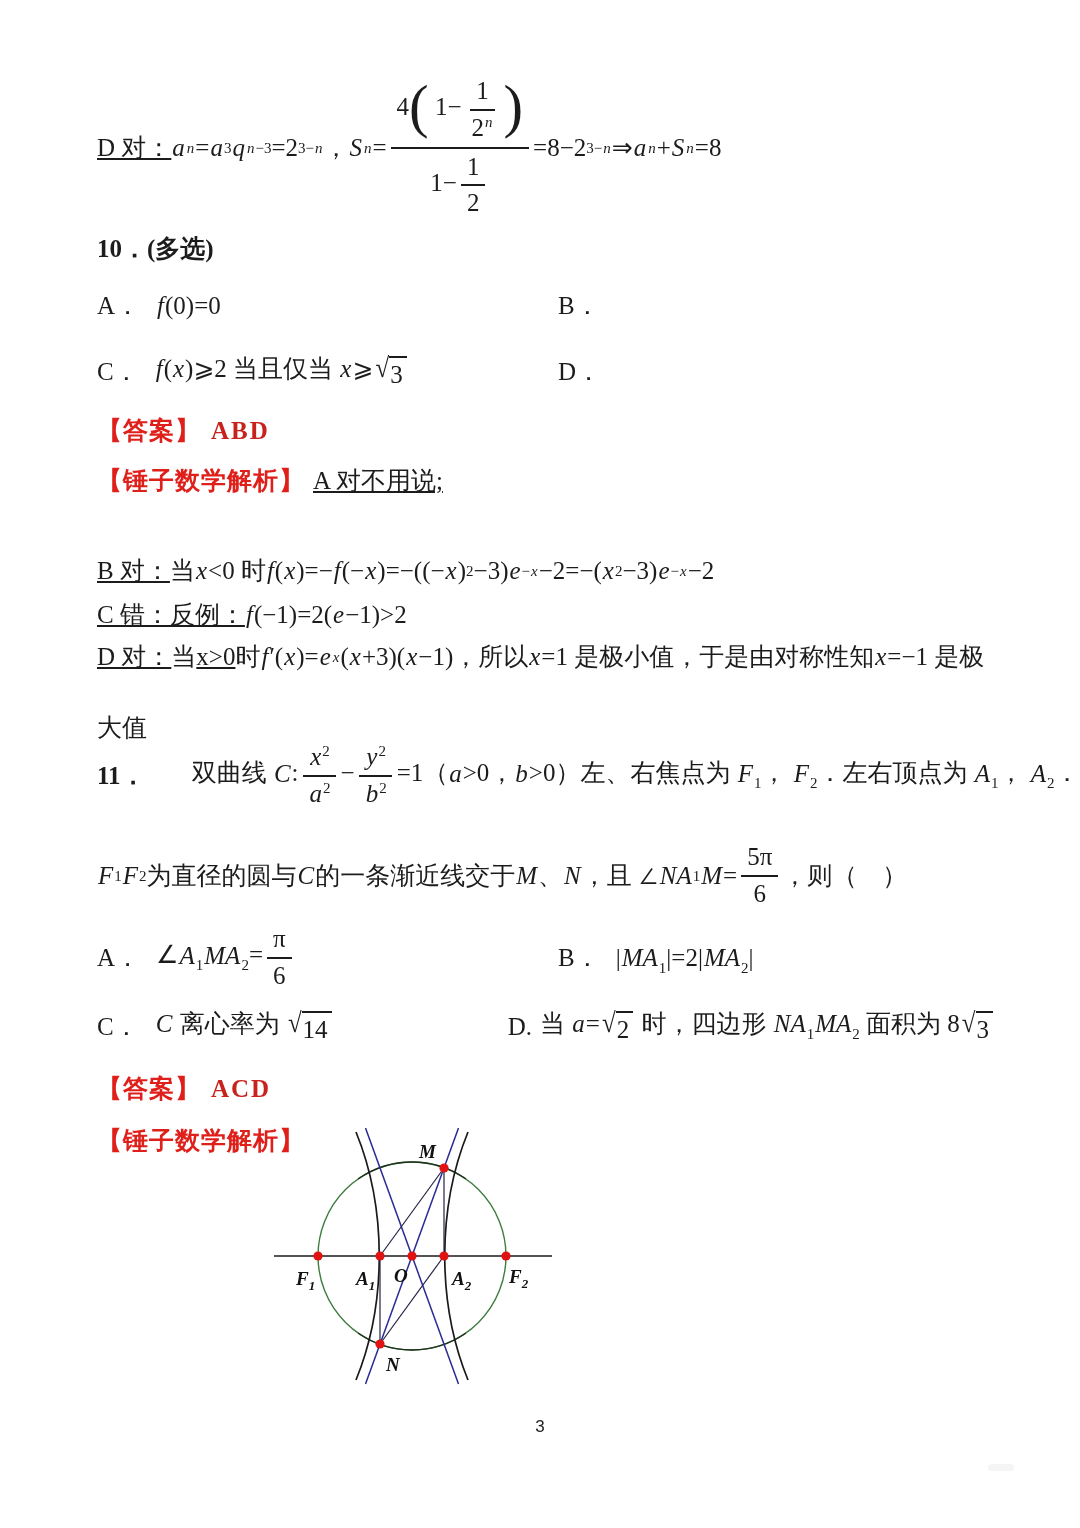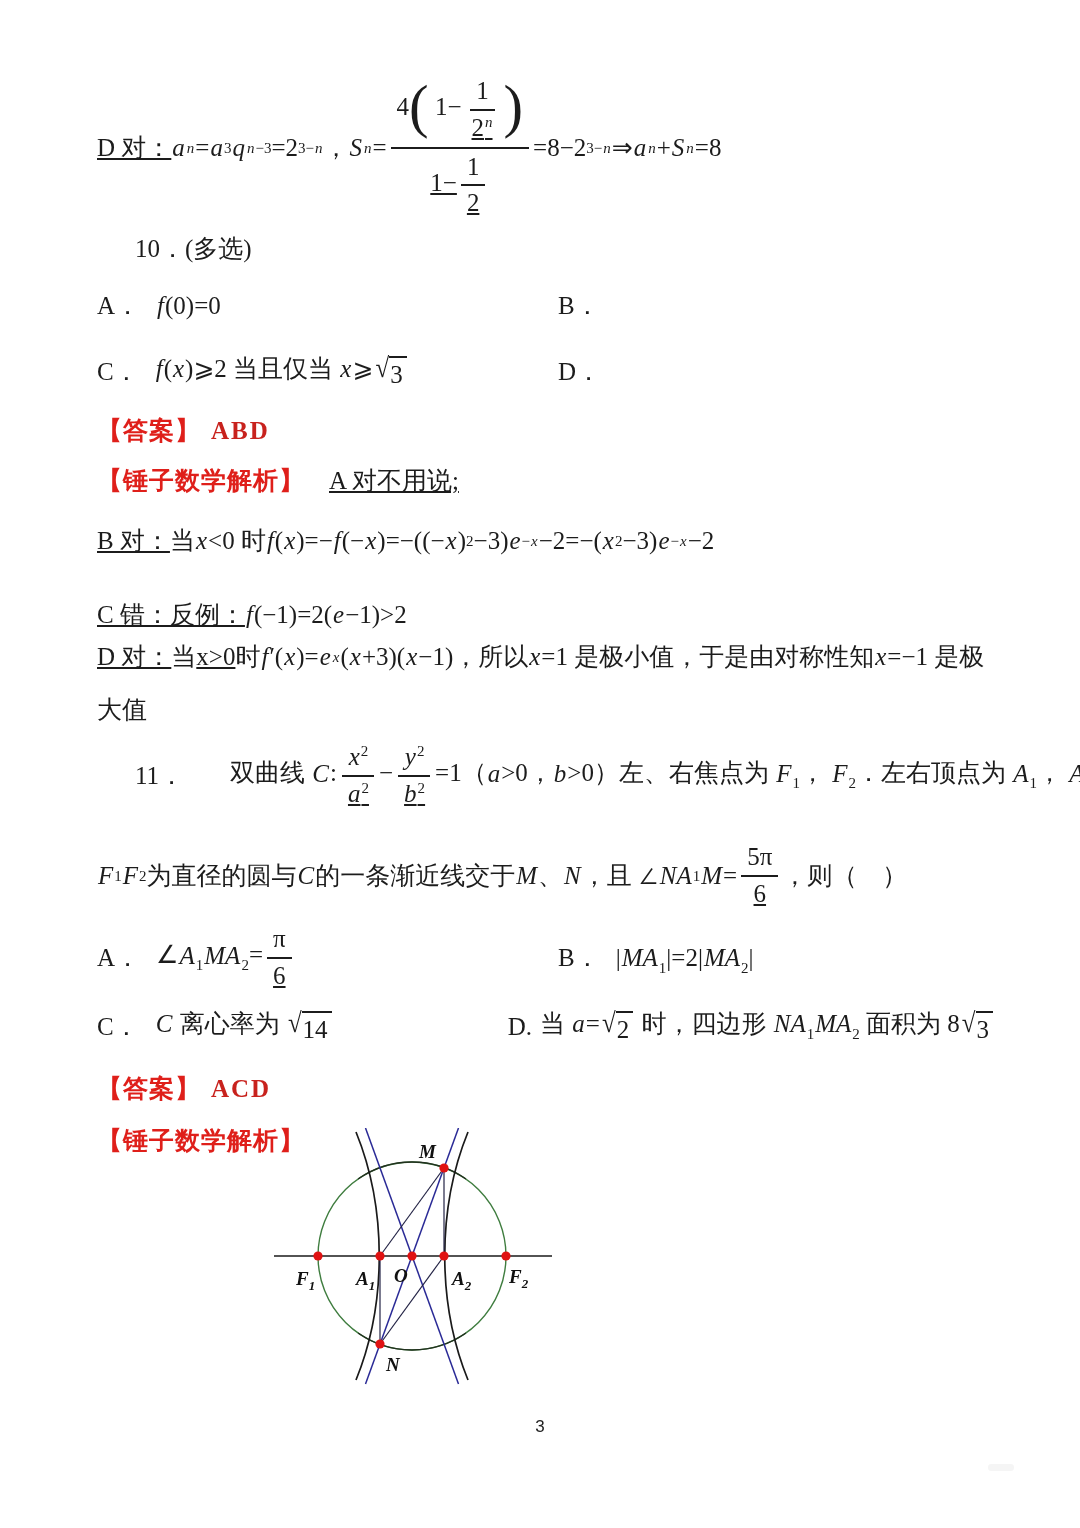--- a/index.html
+++ b/index.html
@@ -24,21 +24,21 @@
     position:absolute;
     left:97px;
     display:flex;
     align-items:center;
     white-space:nowrap;
   }
   .two{width:898px;}
   .col-a{width:461px;display:flex;align-items:center;white-space:nowrap;}
   .col-b{flex:1;display:flex;align-items:center;white-space:nowrap;}
   .optlab{margin-right:16px;}
-  .qnum{font-weight:400;margin-right:10px;margin-left:38px;}
+  .qnum{font-weight:700;margin-right:10px;}
   .mtxt i{font-style:italic;padding:0 1px;}
   .red-label{
     color:var(--accent-red);
     font-weight:700;
     font-family:Liberation Serif, serif;
     letter-spacing:1px;
   }
   .red-ans{
     color:var(--answer-red);
     margin-left:10px;
@@ -49,21 +49,21 @@
   .frac{
     display:inline-flex;
     flex-direction:column;
     align-items:center;
     vertical-align:middle;
     margin:0 4px;
     line-height:1.15;
     text-align:center;
   }
   .fn{display:block;padding:1px 6px 3px;border-bottom:2px solid var(--text-black);}
-  .fd{display:block;padding:3px 6px 1px;text-decoration:underline;}
+  .fd{display:block;padding:3px 6px 1px;}
   sub,sup{font-size:0.6em;line-height:0;}
   sub{vertical-align:-0.45em;}
   sup{vertical-align:0.6em;}
   .sqrt{display:inline-flex;align-items:stretch;white-space:nowrap;margin:0 2px;}
   .rsign{font-style:normal;line-height:1.05;transform:scaleY(1.12);transform-origin:center 70%;}
   .rbar{border-top:2px solid var(--text-black);padding:0 4px 0 1px;}
   .bigp{
     font-size:2.35em;
     font-weight:300;
     vertical-align:middle;
@@ -139,27 +139,27 @@
   </div>
 </div>
 
 <div class="line" style="top:412px;height:38px;">
   <span class="red-label">【答案】</span>
   <span class="red-ans">ABD</span>
 </div>
 
 <div class="line" style="top:460px;height:42px;">
   <span class="red-label">【锤子数学解析】</span>
-  <span class="mtxt" style="margin-left:24px;"><span class="up">A 对不用说;</span></span>
-</div>
-
-<div class="line mtxt" style="top:518px;height:46px;"><span class="up">B 对：</span>当 <i>x</i>&lt;0 时 <i>f</i>(<i>x</i>)=−<i>f</i>(−<i>x</i>)=−((−<i>x</i>)<sup>2</sup>−3)<i>e</i><sup>−<i>x</i></sup>−2=−(<i>x</i><sup>2</sup>−3)<i>e</i><sup>−<i>x</i></sup>−2</div>
+  <span class="mtxt" style="margin-left:8px;"><span class="up">A 对不用说;</span></span>
+</div>
+
+<div class="line mtxt" style="top:548px;height:46px;"><span class="up">B 对：</span>当 <i>x</i>&lt;0 时 <i>f</i>(<i>x</i>)=−<i>f</i>(−<i>x</i>)=−((−<i>x</i>)<sup>2</sup>−3)<i>e</i><sup>−<i>x</i></sup>−2=−(<i>x</i><sup>2</sup>−3)<i>e</i><sup>−<i>x</i></sup>−2</div>
 <div class="line mtxt" style="top:592px;height:46px;"><span class="up">C 错：反例：</span> <i>f</i>(−1)=2(<i>e</i>−1)&gt;2</div>
 <div class="line mtxt" style="top:634px;height:46px;"><span class="up">D 对：</span>当 <span class="up">x&gt;0</span> 时 <i>f</i>′(<i>x</i>)=<i>e</i><sup><i>x</i></sup>(<i>x</i>+3)(<i>x</i>−1)，所以 <i>x</i>=1 是极小值，于是由对称性知 <i>x</i>=−1 是极</div>
-<div class="line mtxt" style="top:690px;height:40px;">大值</div>
+<div class="line mtxt" style="top:708px;height:40px;">大值</div>
 
 <div class="line" style="top:732px;height:88px;gap:36px;">
   <span class="qnum">11．</span>
   <span class="mtxt">双曲线 <i>C</i>:<span class="frac">
         <span class="fn"><i>x</i><sup>2</sup></span>
         <span class="fd"><i>a</i><sup>2</sup></span>
       </span>−<span class="frac">
         <span class="fn"><i>y</i><sup>2</sup></span>
         <span class="fd"><i>b</i><sup>2</sup></span>
       </span>=1（<i>a</i>&gt;0，<i>b</i>&gt;0）左、右焦点为 <i>F</i><sub>1</sub>， <i>F</i><sub>2</sub>．左右顶点为 <i>A</i><sub>1</sub>， <i>A</i><sub>2</sub>．以</span>

